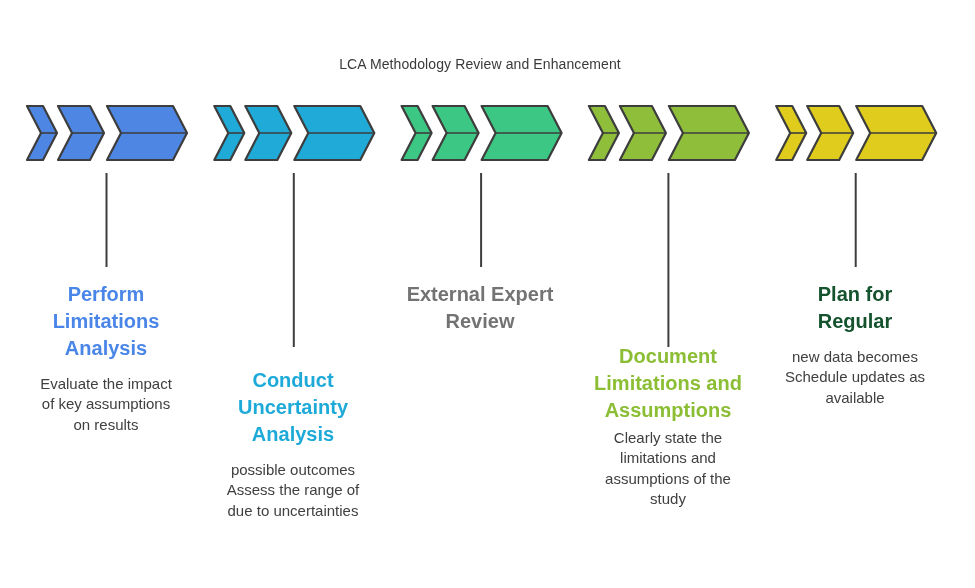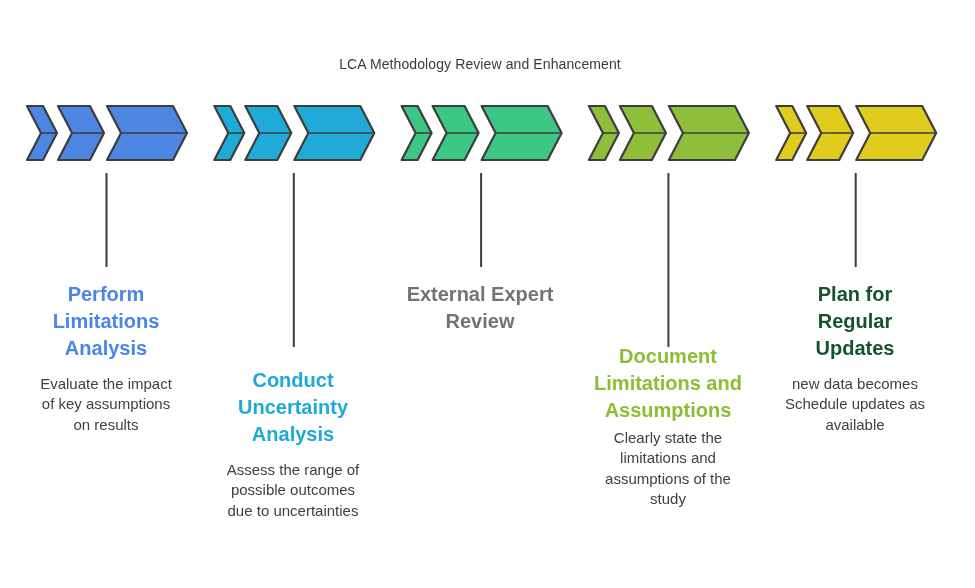--- a/index.html
+++ b/index.html
@@ -119,22 +119,22 @@
   </div>
 </div>
 
 <div class="step col2" style="left:198px; top:367px;">
   <div class="heading" style="color: rgb(29, 170, 217);">
     <div>Conduct</div>
     <div>Uncertainty</div>
     <div>Analysis</div>
   </div>
   <div class="desc">
+    <div>possible outcomes</div>
     <div>Assess the range of</div>
-    <div>possible outcomes</div>
     <div>due to uncertainties</div>
   </div>
 </div>
 
 <div class="step col3" style="left:385px; top:281px;">
   <div class="heading" style="color: #737373;">
     <div>External Expert</div>
     <div>Review</div>
   </div>
 </div>
@@ -150,20 +150,19 @@
     <div>limitations and</div>
     <div>assumptions of the</div>
     <div>study</div>
   </div>
 </div>
 
 <div class="step col5" style="left:760px; top:281px;">
   <div class="heading" style="color: #14532d;">
     <div>Plan for</div>
     <div>Regular</div>
-    <div>Updates</div>
   </div>
   <div class="desc">
     <div>new data becomes</div>
     <div>Schedule updates as</div>
     <div>available</div>
   </div>
 </div>
 
 </body></html>

